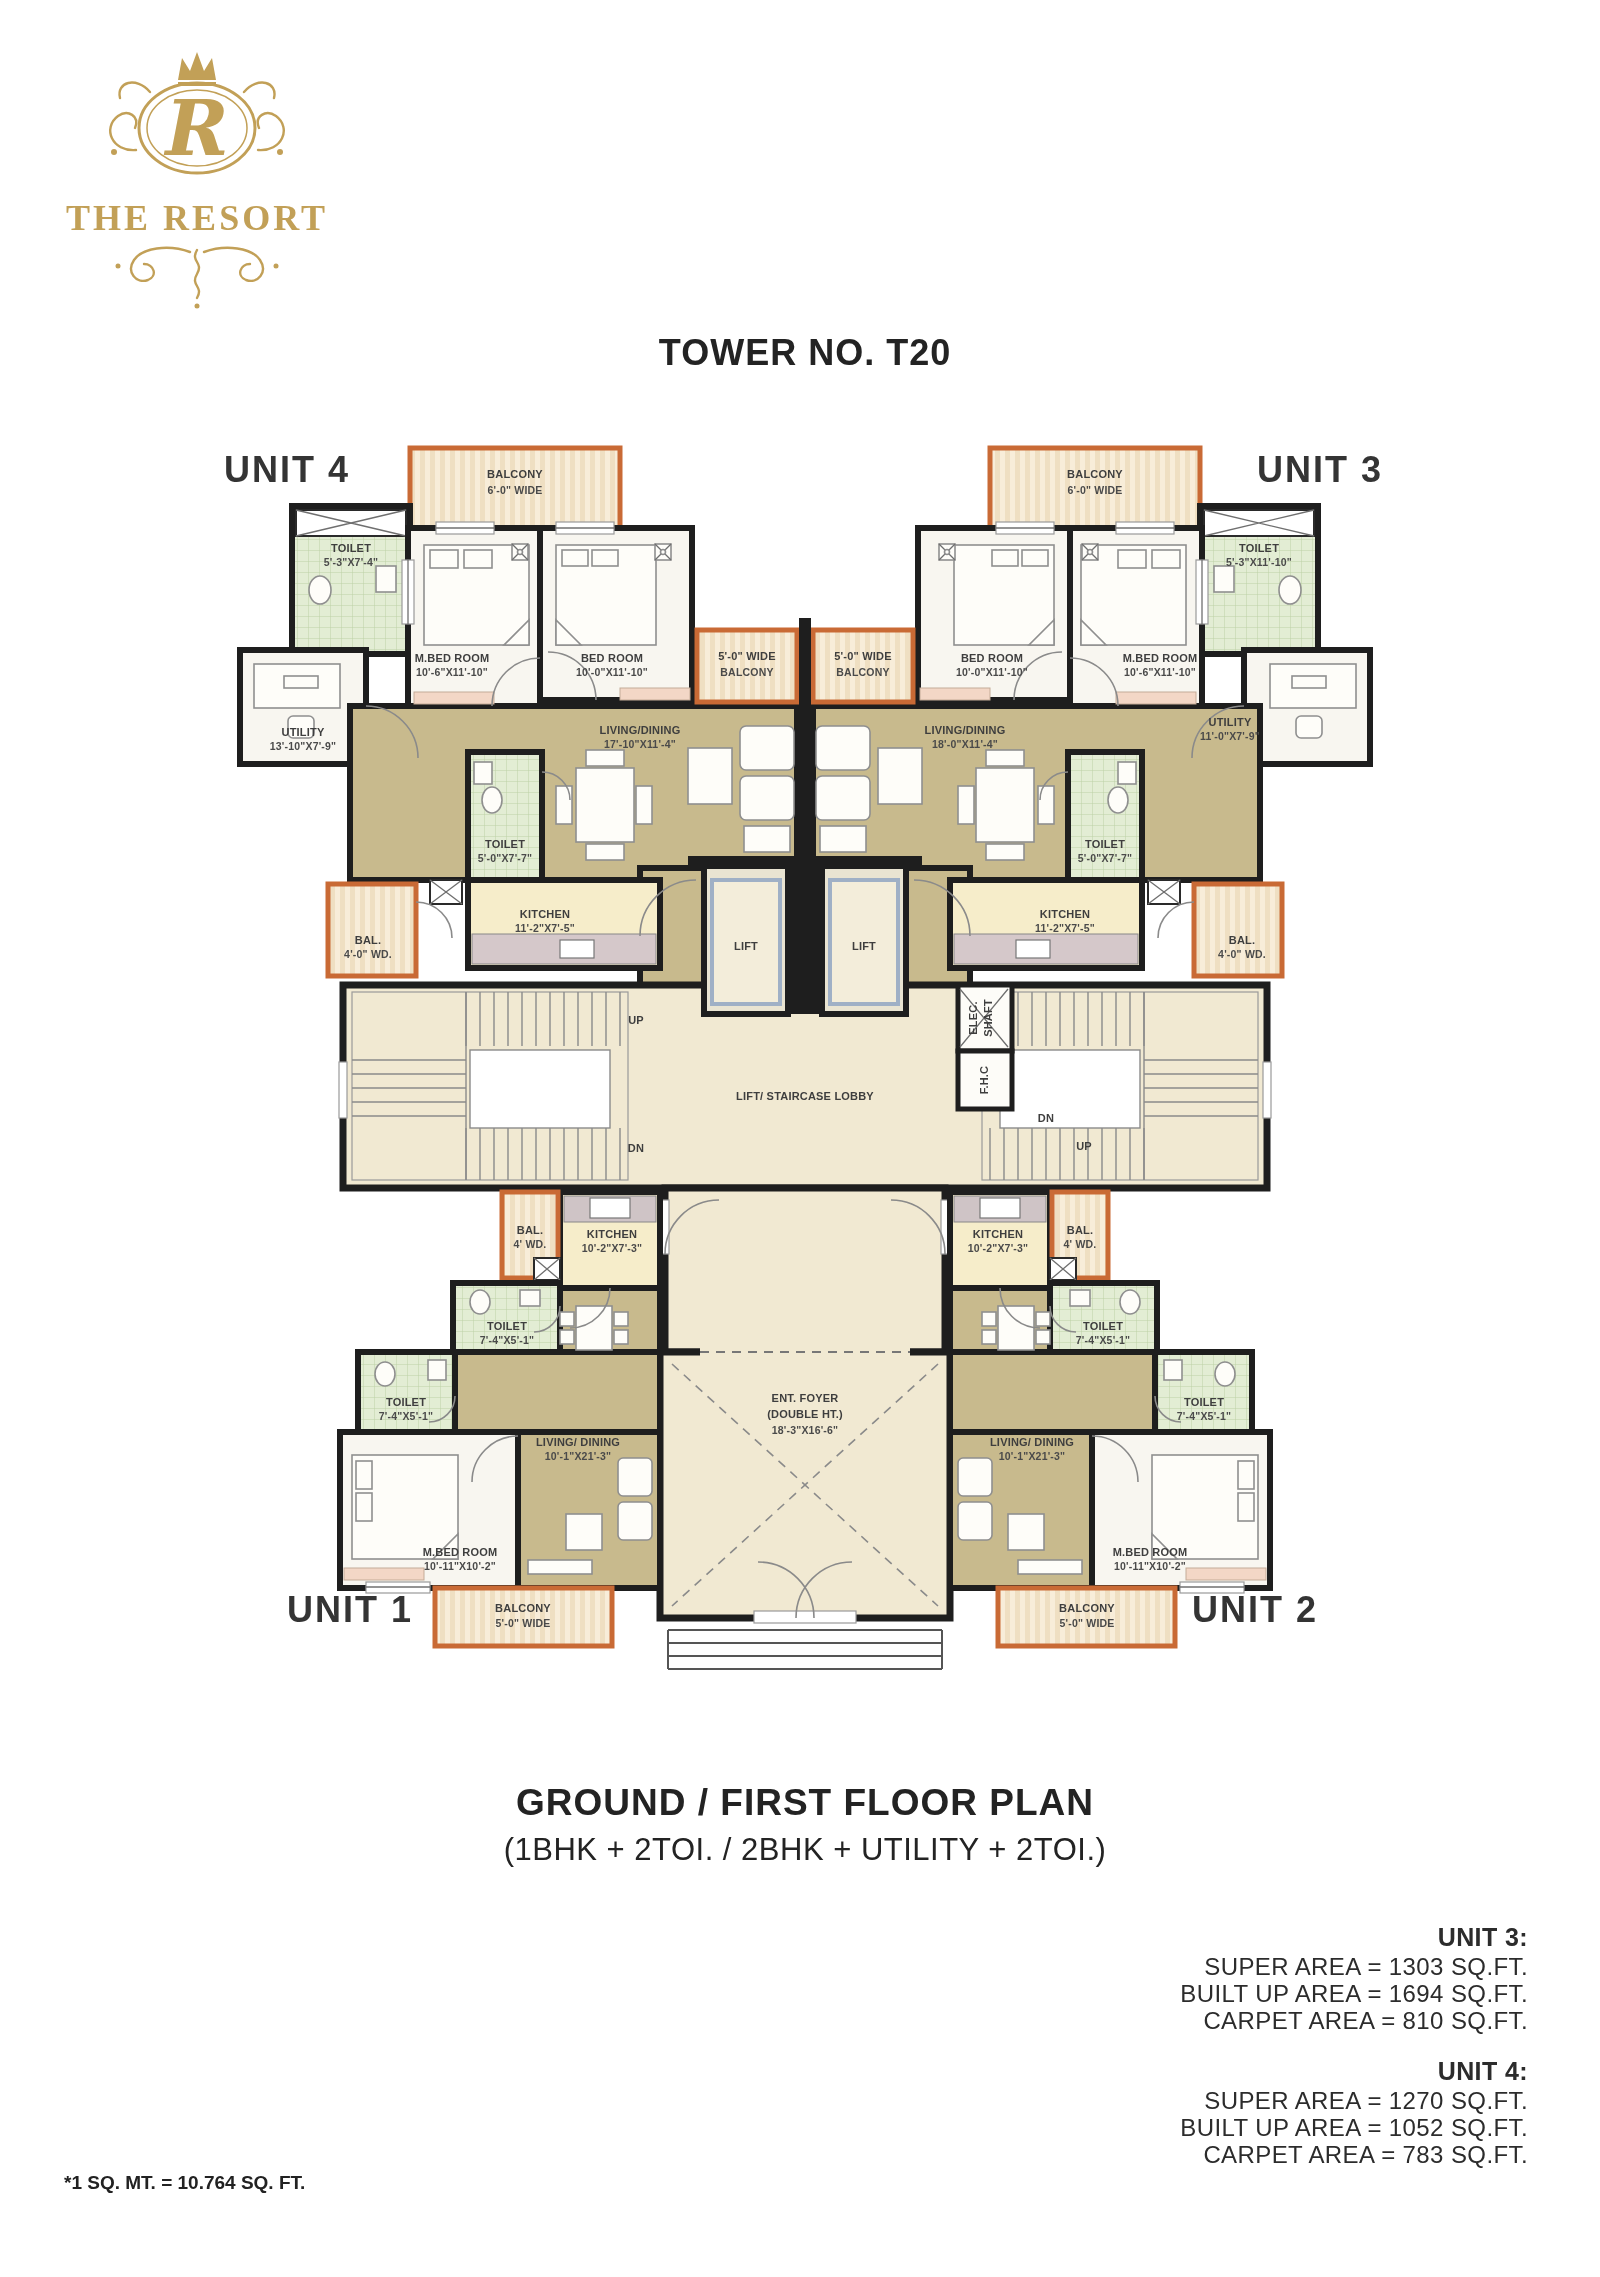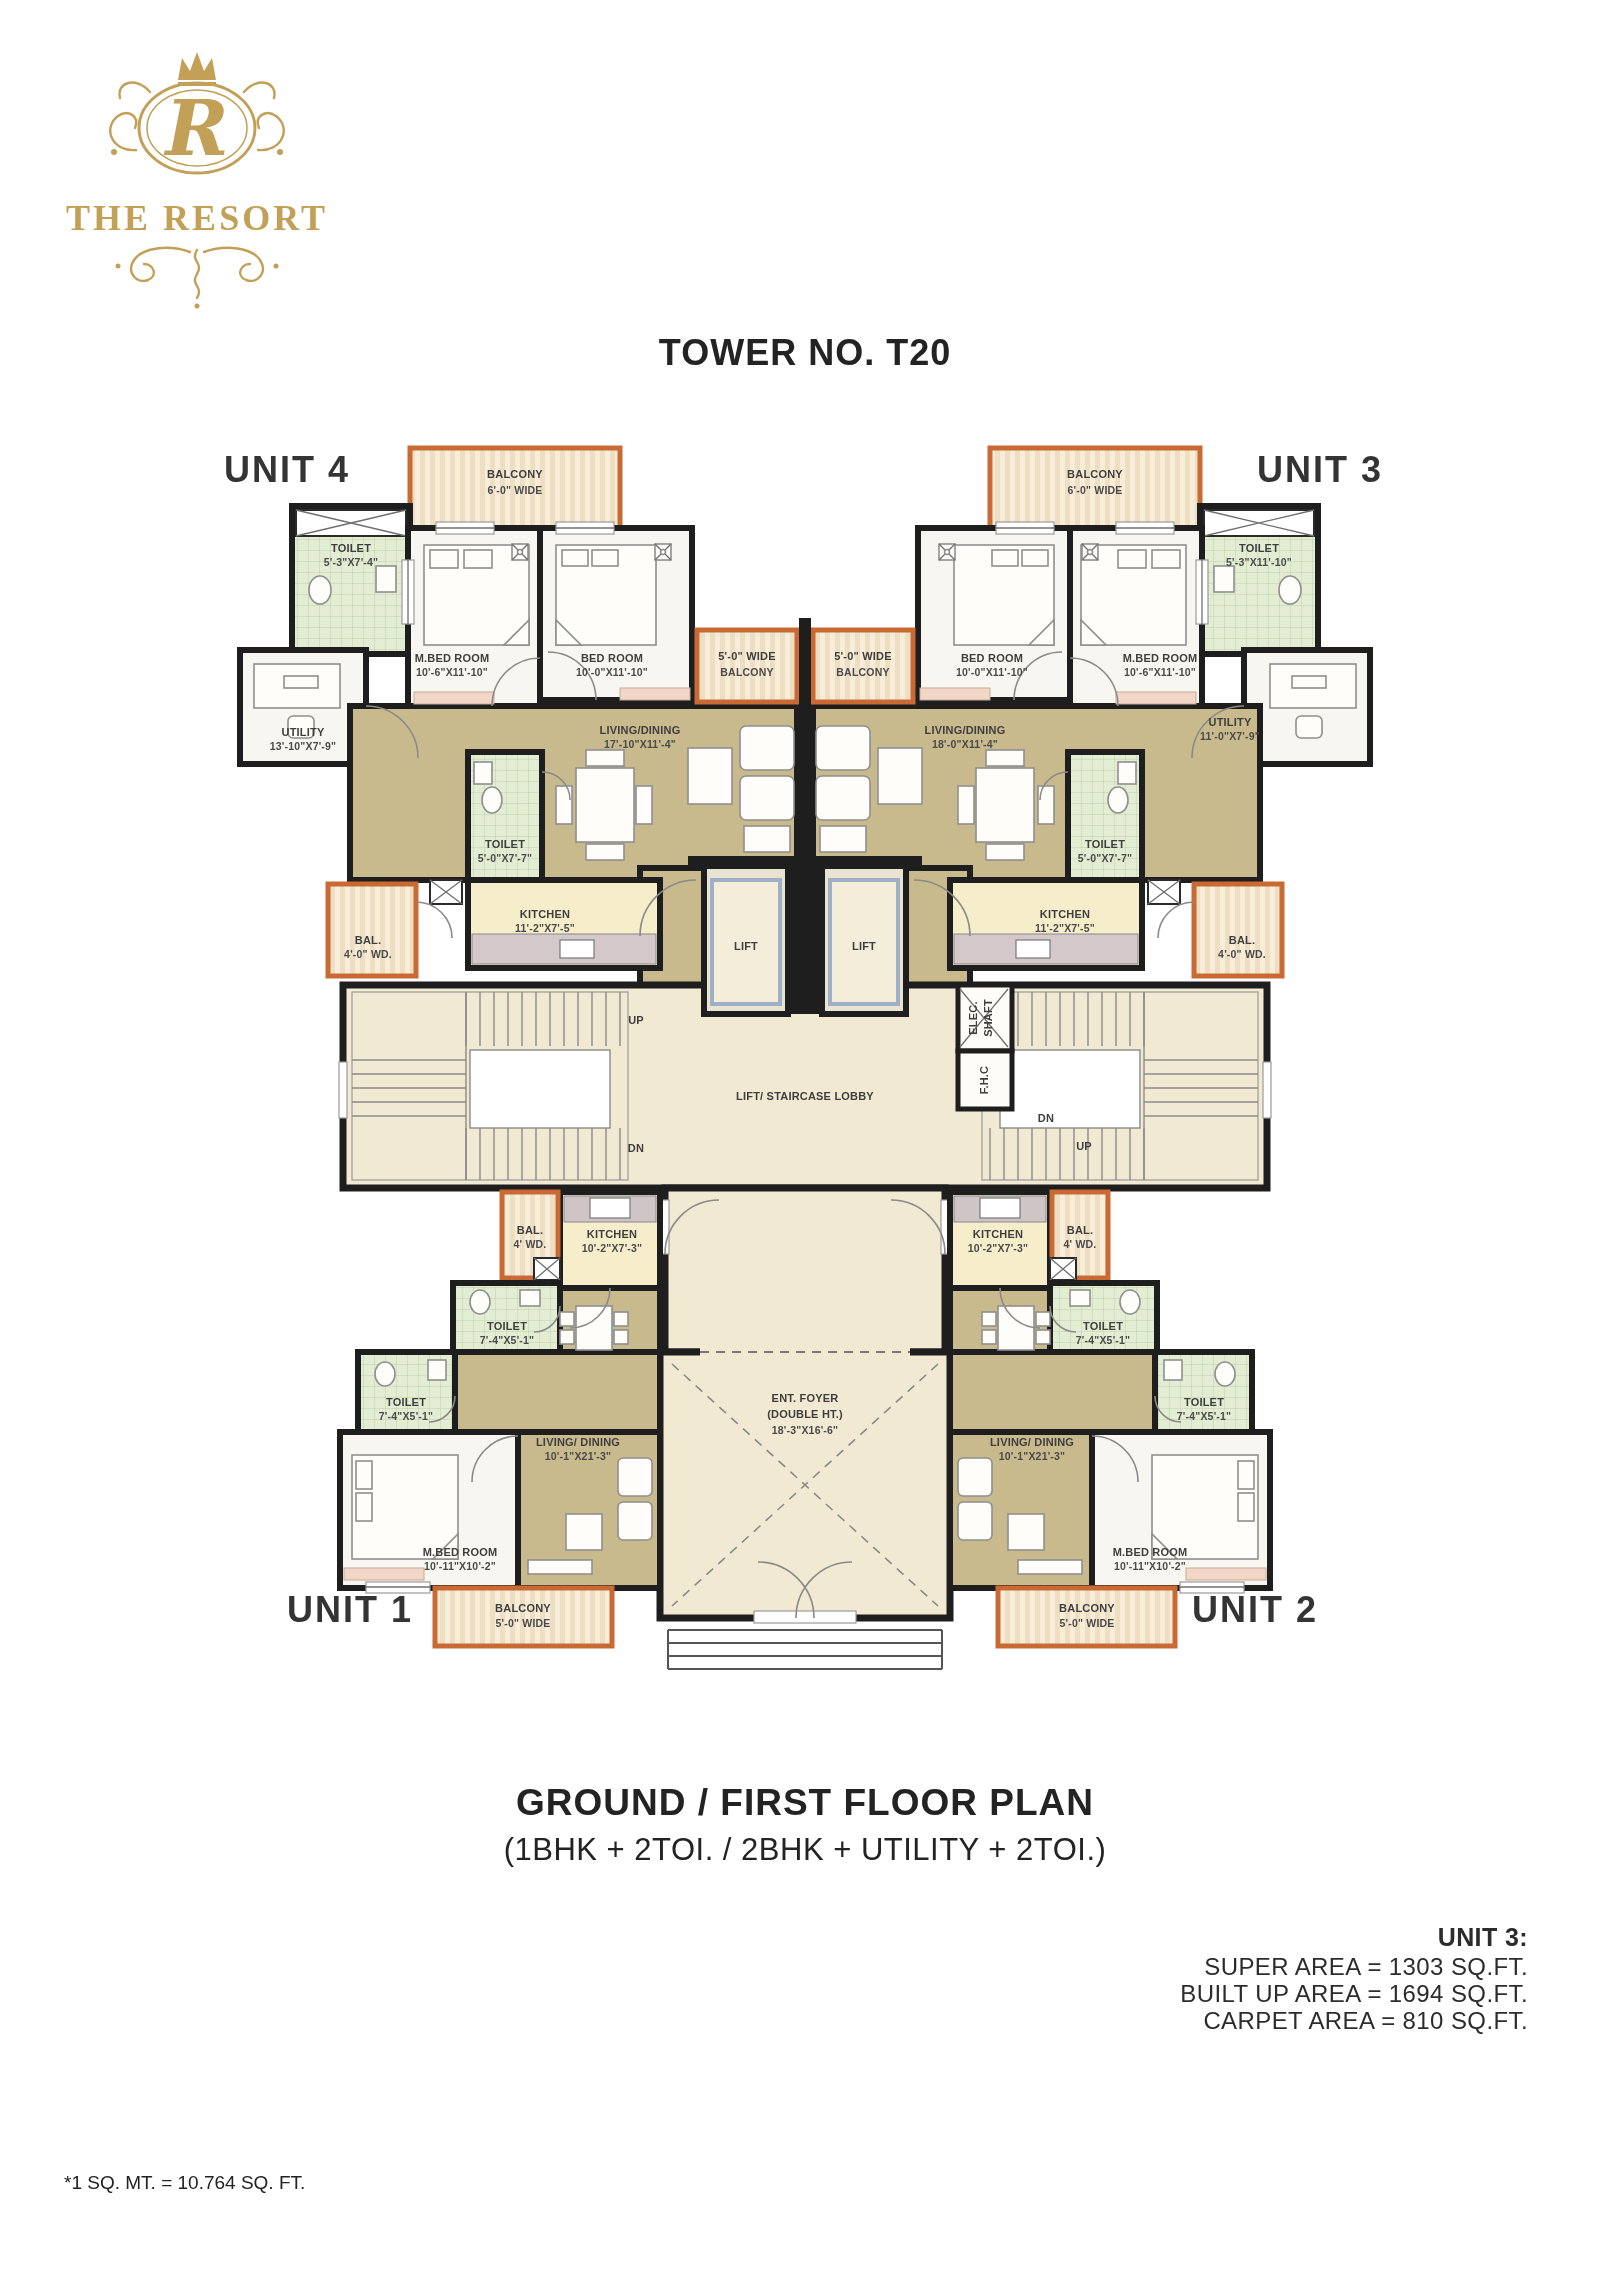--- a/index.html
+++ b/index.html
@@ -33,21 +33,21 @@
   .logoname{font:600 36px "Liberation Serif",serif;fill:#c2a057;text-anchor:middle;letter-spacing:3px;}
   .monogram{font:italic 700 76px "DejaVu Serif",serif;fill:#c2a057;text-anchor:middle;}
 
   .plan-title-wrap{position:absolute;left:5px;top:1782px;width:1600px;text-align:center;color:#232323;}
   .pt{font-weight:700;font-size:37px;letter-spacing:1px;}
   .ps{font-size:31px;margin-top:8px;letter-spacing:.5px;}
 
   .stats{position:absolute;color:#2c2c2c;font-size:24px;line-height:27px;letter-spacing:.4px;white-space:nowrap;}
   .stats.rt{text-align:right;margin-left:12px;}
   .stats-h{font-weight:700;font-size:25px;margin-bottom:2px;}
-  .footnote{position:absolute;left:64px;top:2172px;font-weight:400;font-size:19px;color:#222;}
+  .footnote{position:absolute;left:64px;top:2172px;font-weight:700;font-size:19px;color:#222;}
 </style>
 </head>
 <body>
 
 <div class="page">
 <svg width="1600" height="2277" viewBox="0 0 1600 2277">
   <defs>
     <pattern id="tile" width="11" height="11" patternUnits="userSpaceOnUse">
       <rect width="11" height="11" fill="#e3edd4"></rect>
       <path d="M0,0 H11 M0,0 V11" stroke="#bdd2a6" stroke-width="1"></path>
@@ -381,15 +381,21 @@
   </div>
 
 
   <div class="stats rt" style="right:72px;top:1924px;">
     <div class="stats-h">UNIT 3:</div>
     <div>SUPER AREA = 1303 SQ.FT.</div>
     <div>BUILT UP AREA = 1694 SQ.FT.</div>
     <div>CARPET AREA = 810 SQ.FT.</div>
   </div>
 
+  <div class="stats rt" style="right:72px;top:2058px;">
+    <div class="stats-h">UNIT 4:</div>
+    <div>SUPER AREA = 1270 SQ.FT.</div>
+    <div>BUILT UP AREA = 1052 SQ.FT.</div>
+    <div>CARPET AREA = 783 SQ.FT.</div>
+  </div>
 
   <div class="footnote">*1 SQ. MT. = 10.764 SQ. FT.</div>
 </div>
 
 </body></html>

